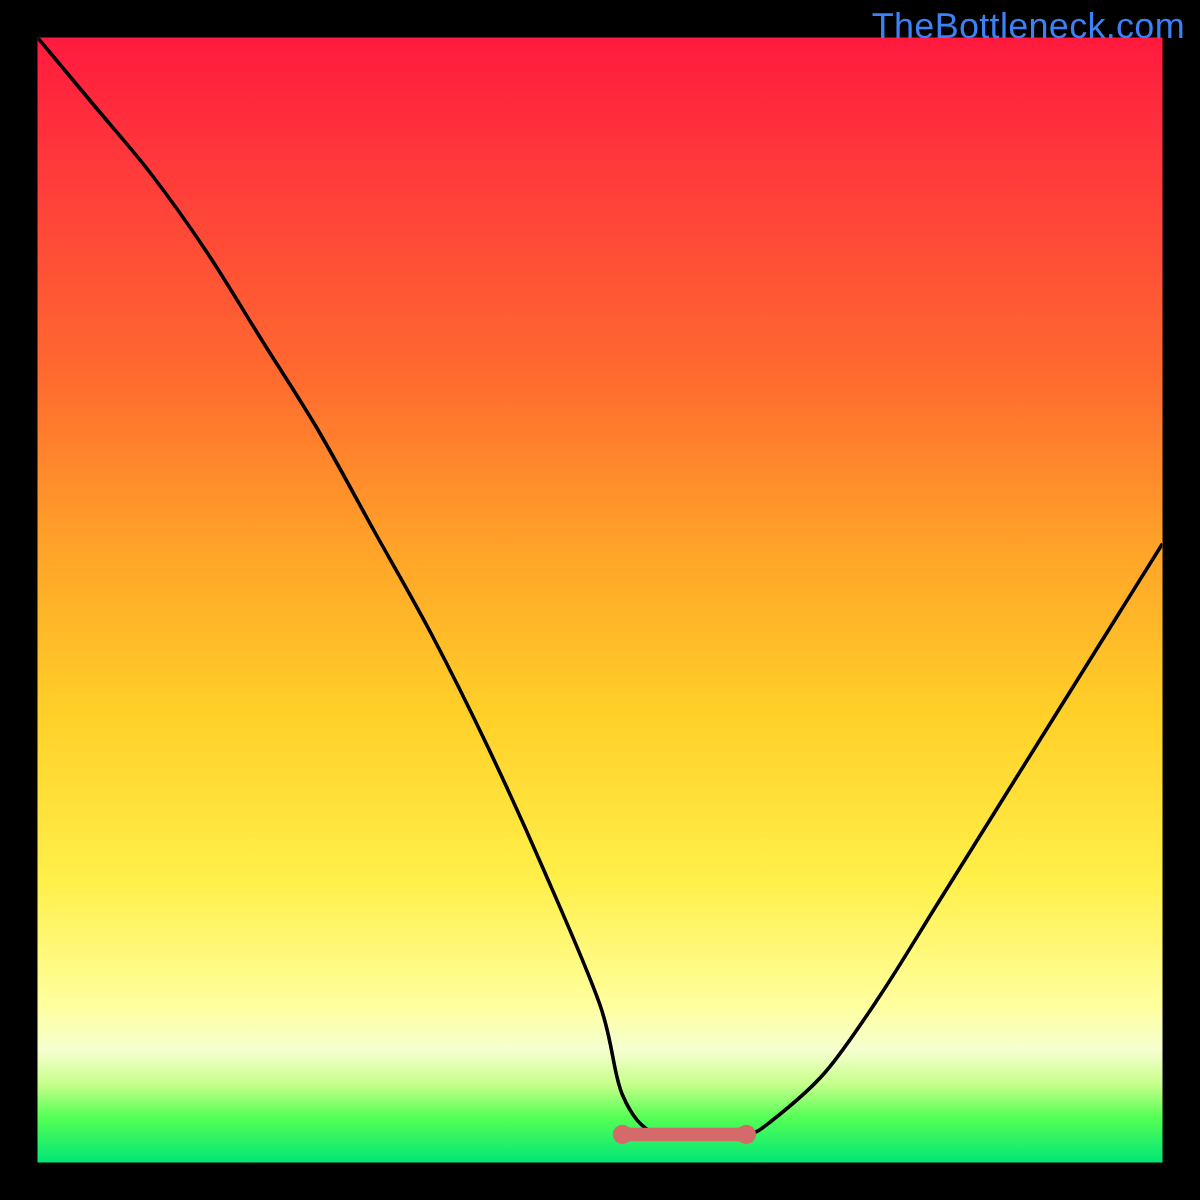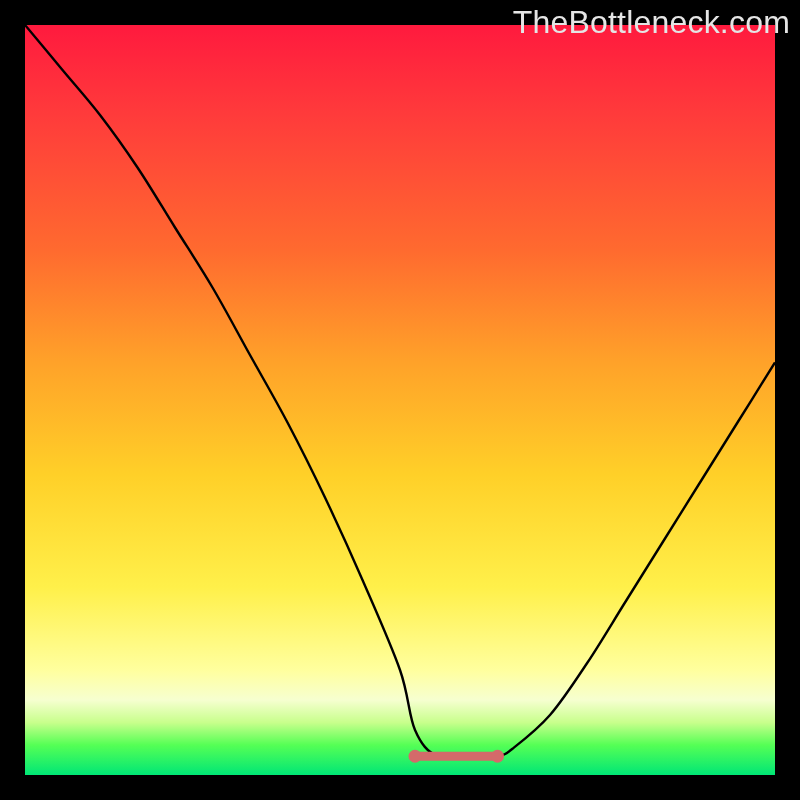--- a/index.html
+++ b/index.html
@@ -46,22 +46,22 @@
     left: 0;
     top: 0;
     width: 750px;
     height: 750px;
     display: block;
   }
   .watermark {
     position: absolute;
     top: 4px;
     right: 10px;
-    color: #e5e5e5;
-    font-size: 32px;
+    color: #3b82f6;
+    font-size: 24px;
     letter-spacing: 0.2px;
     user-select: none;
   }
 </style>
 </head>
 <body>
 
 <div class="frame">
   <div class="plot-area">
     <svg viewBox="0 0 750 750" preserveAspectRatio="none">

